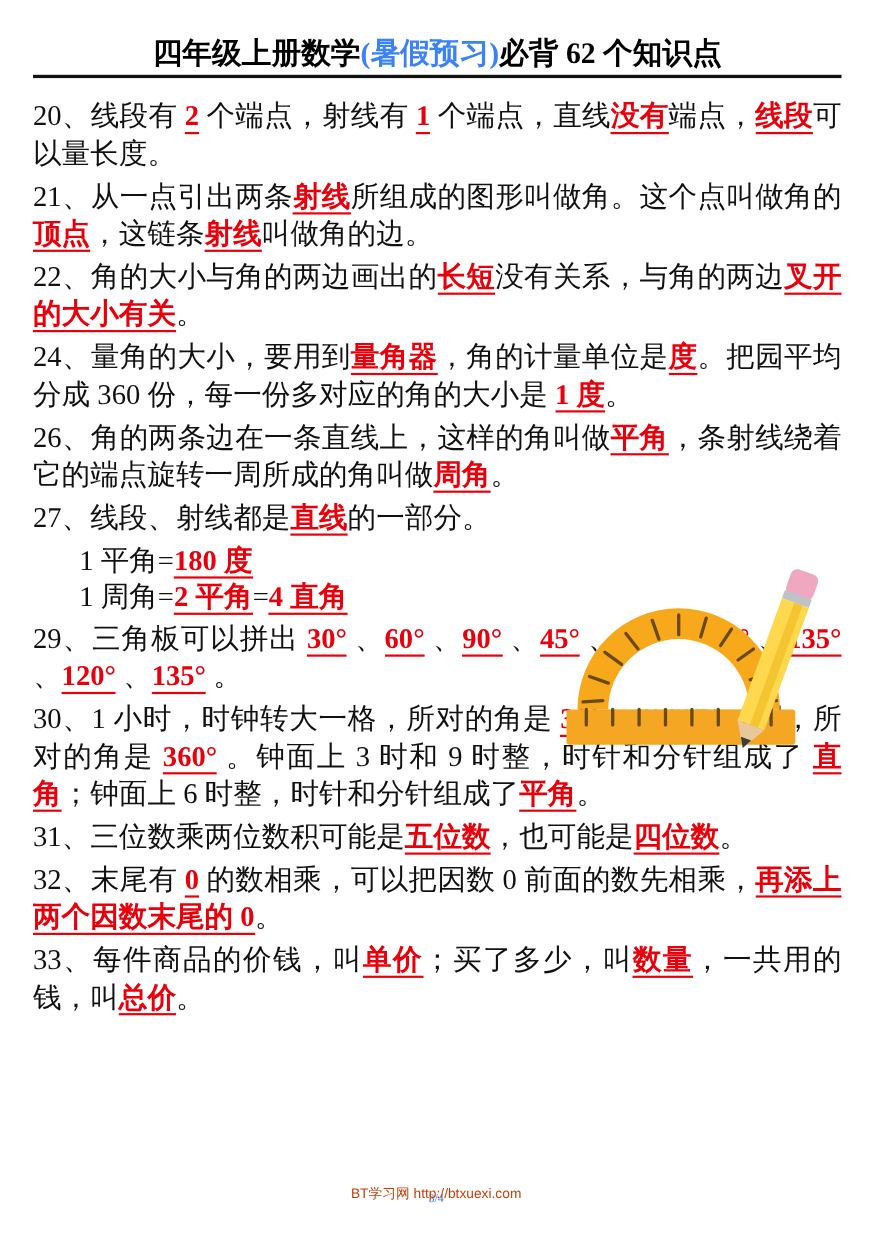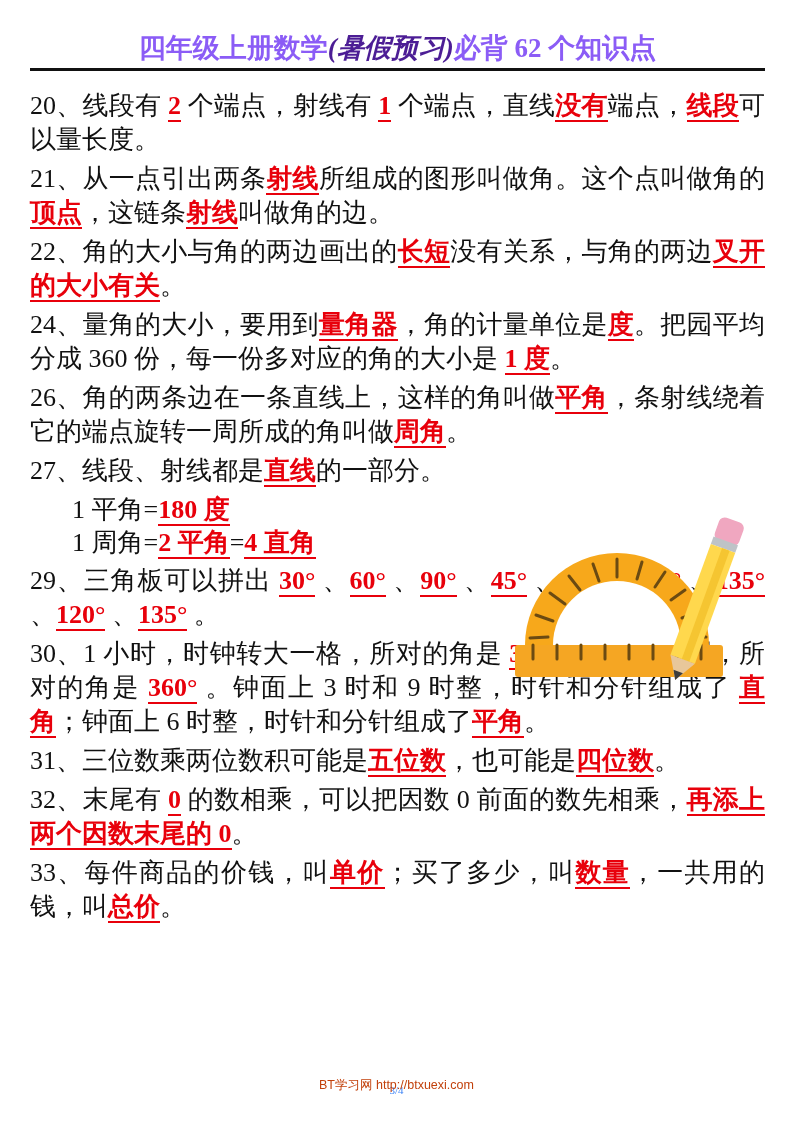--- a/index.html
+++ b/index.html
@@ -24,22 +24,22 @@
     text-align: center;
     padding-bottom: 8px;
   }
   .title {
     font-size: 27px;
     font-weight: bold;
     letter-spacing: 0px;
     white-space: nowrap;
     font-family: "Liberation Serif", "DejaVu Serif", serif;
   }
-  .title .blk { color: #8b5cf6; }
-  .title .red { color: #4c1d95; font-style: italic; }
+  .title .blk { color: #000000; }
+  .title .red { color: #3b82f6; }
   .title-rule {
     height: 3px;
     background: #111111;
     margin-top: 2px;
   }
   .body {
     margin-top: 10px;
     font-size: 26px;
     line-height: 34px;
   }

